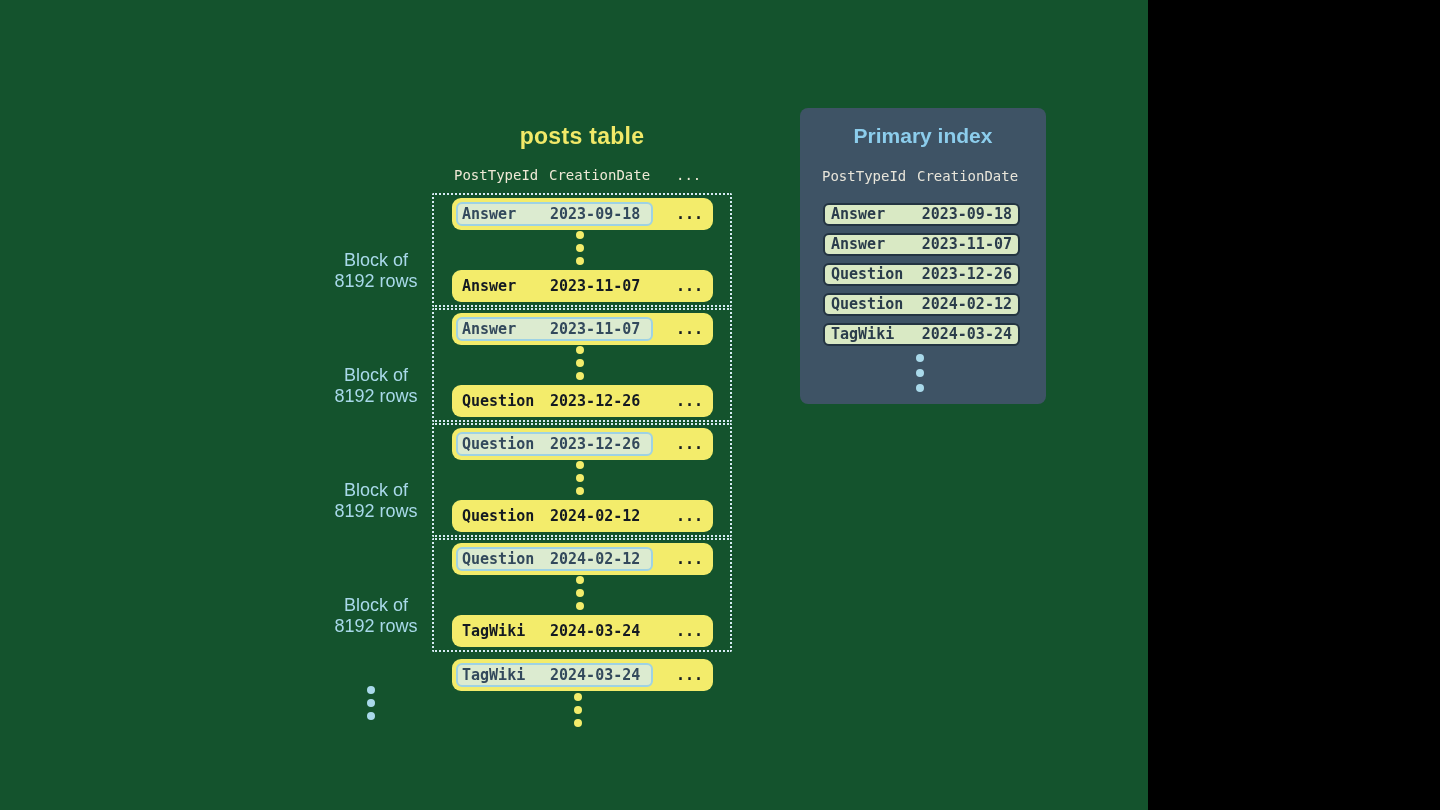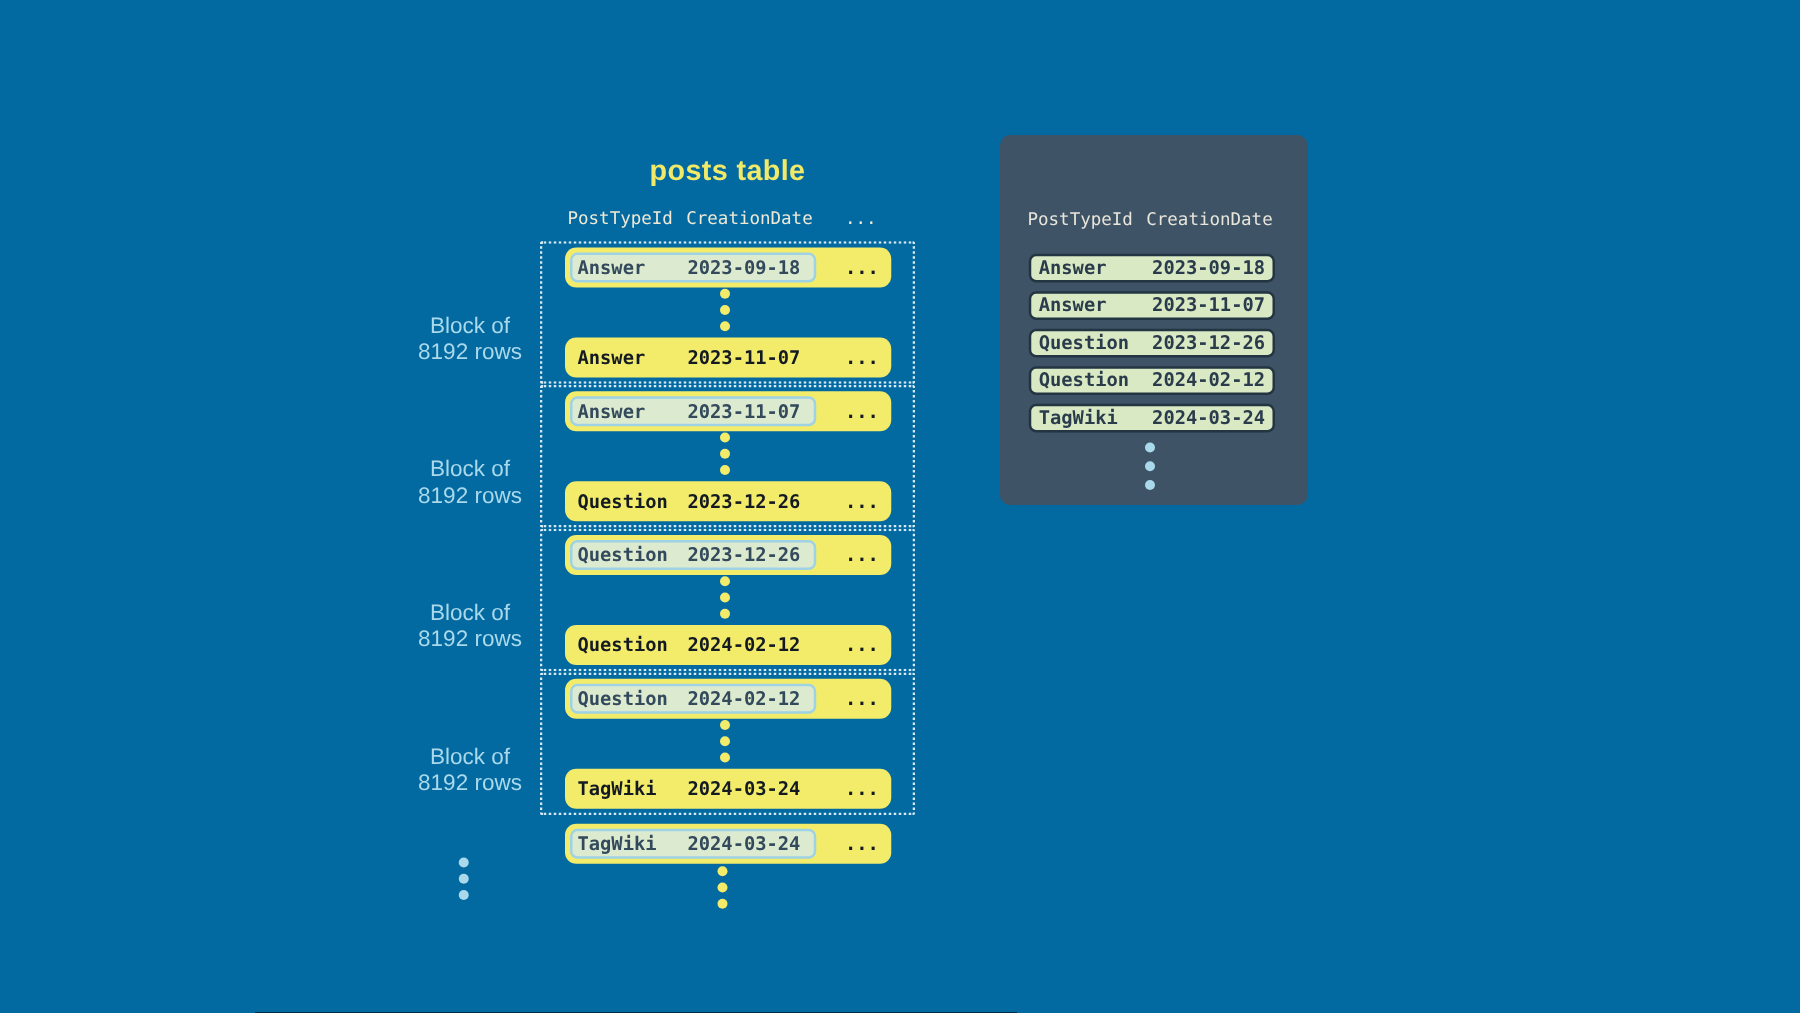--- a/index.html
+++ b/index.html
@@ -1,17 +1,17 @@
 <!DOCTYPE html>
 <html><head>
 <meta charset="utf-8">
 <style>
   html,body{margin:0;padding:0;background:#000;}
   .canvas{
-    position:relative;width:1440px;height:810px;background:#0369a1;
+    position:relative;width:1148px;height:810px;background:#14532d;
     overflow:hidden;font-family:"Liberation Sans","DejaVu Sans",sans-serif;
   }
   .mono{font-family:"DejaVu Sans Mono","Liberation Mono",monospace;}
 
   
   .pt-title{
     position:absolute;left:432px;top:123px;width:300px;text-align:center;
     color:#f1e968;font-size:23px;font-weight:600;letter-spacing:.3px;
   }
   .pt-headers span{position:absolute;top:167px;color:#efe9d6;font-size:14px;font-weight:500;}
@@ -190,20 +190,21 @@
       <i></i>
       <i></i>
     </div>
   <div class="vdots blue left-bottom-dots">
       <i></i>
       <i></i>
       <i></i>
     </div>
 
   <div class="panel">
+    <div class="panel-title">Primary index</div>
     <div class="panel-headers mono">
       <span class="ph-type">PostTypeId</span>
       <span class="ph-date">CreationDate</span>
     </div>
 
     <div class="idx-row" style="top:95px">
       <span>Answer</span>
       <span>2023-09-18</span>
     </div>
     <div class="idx-row" style="top:125px">

